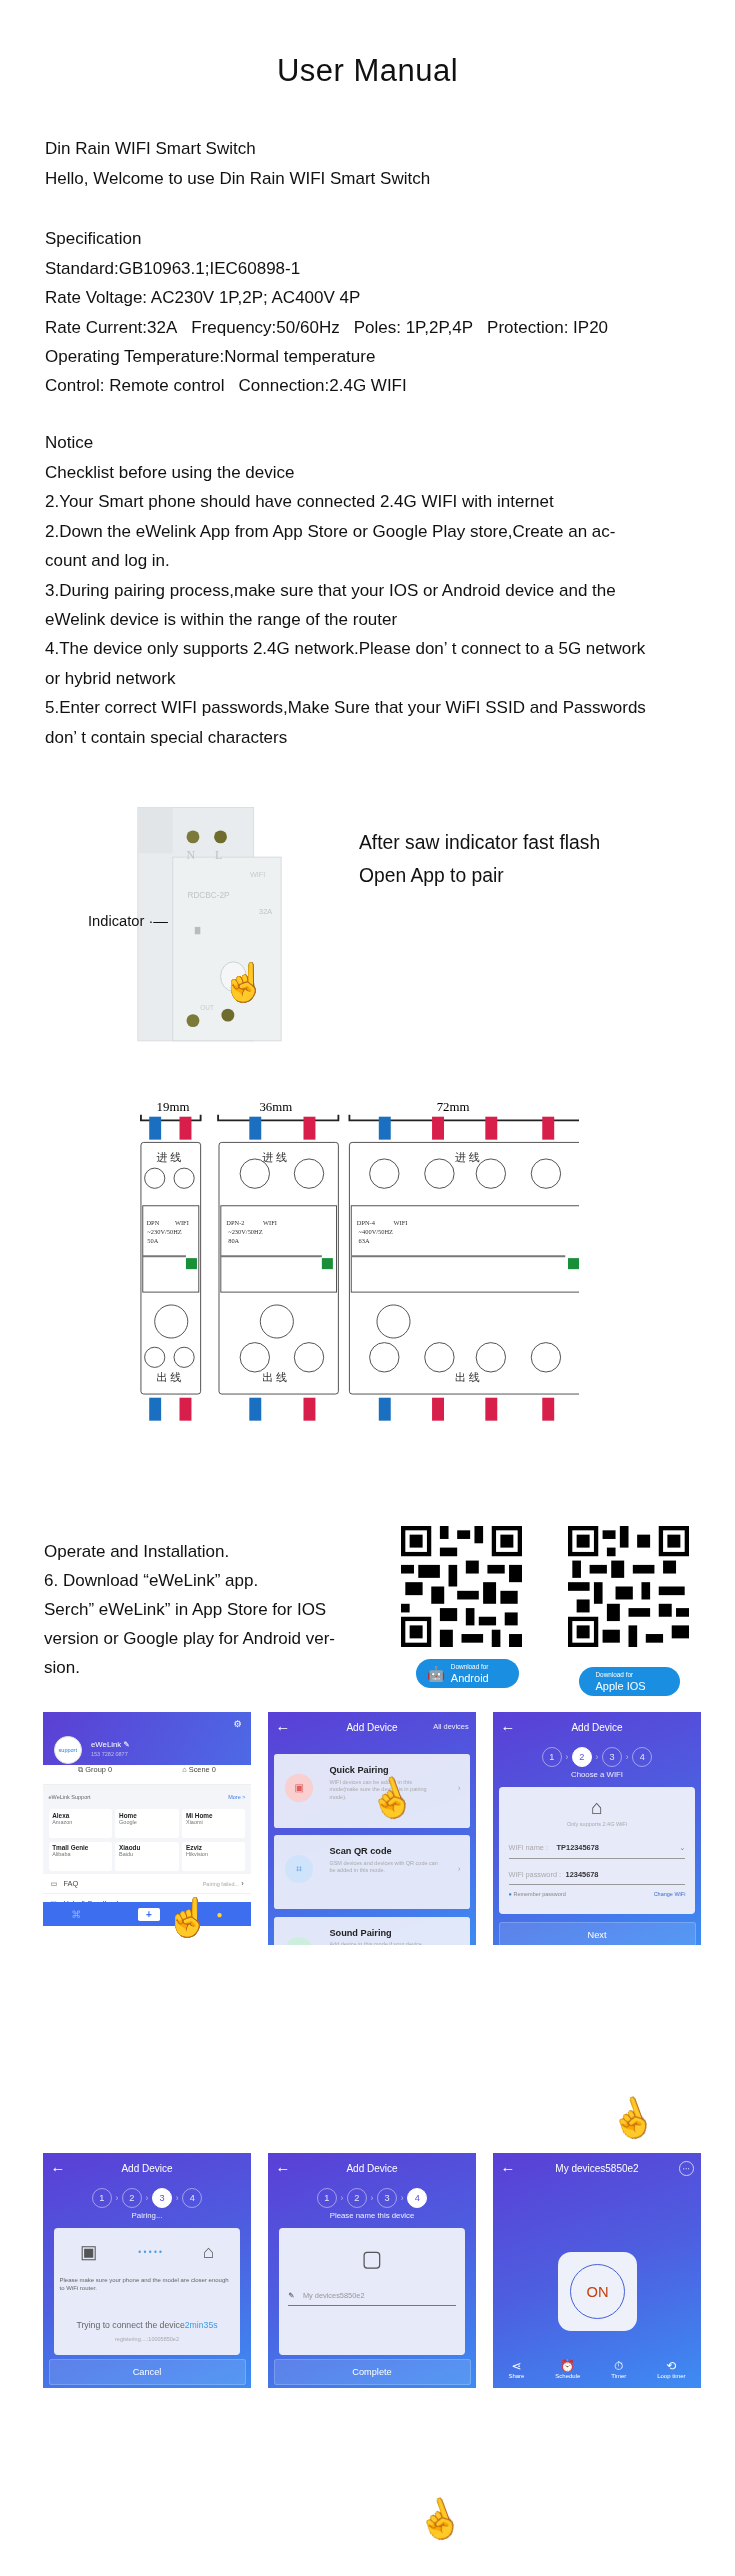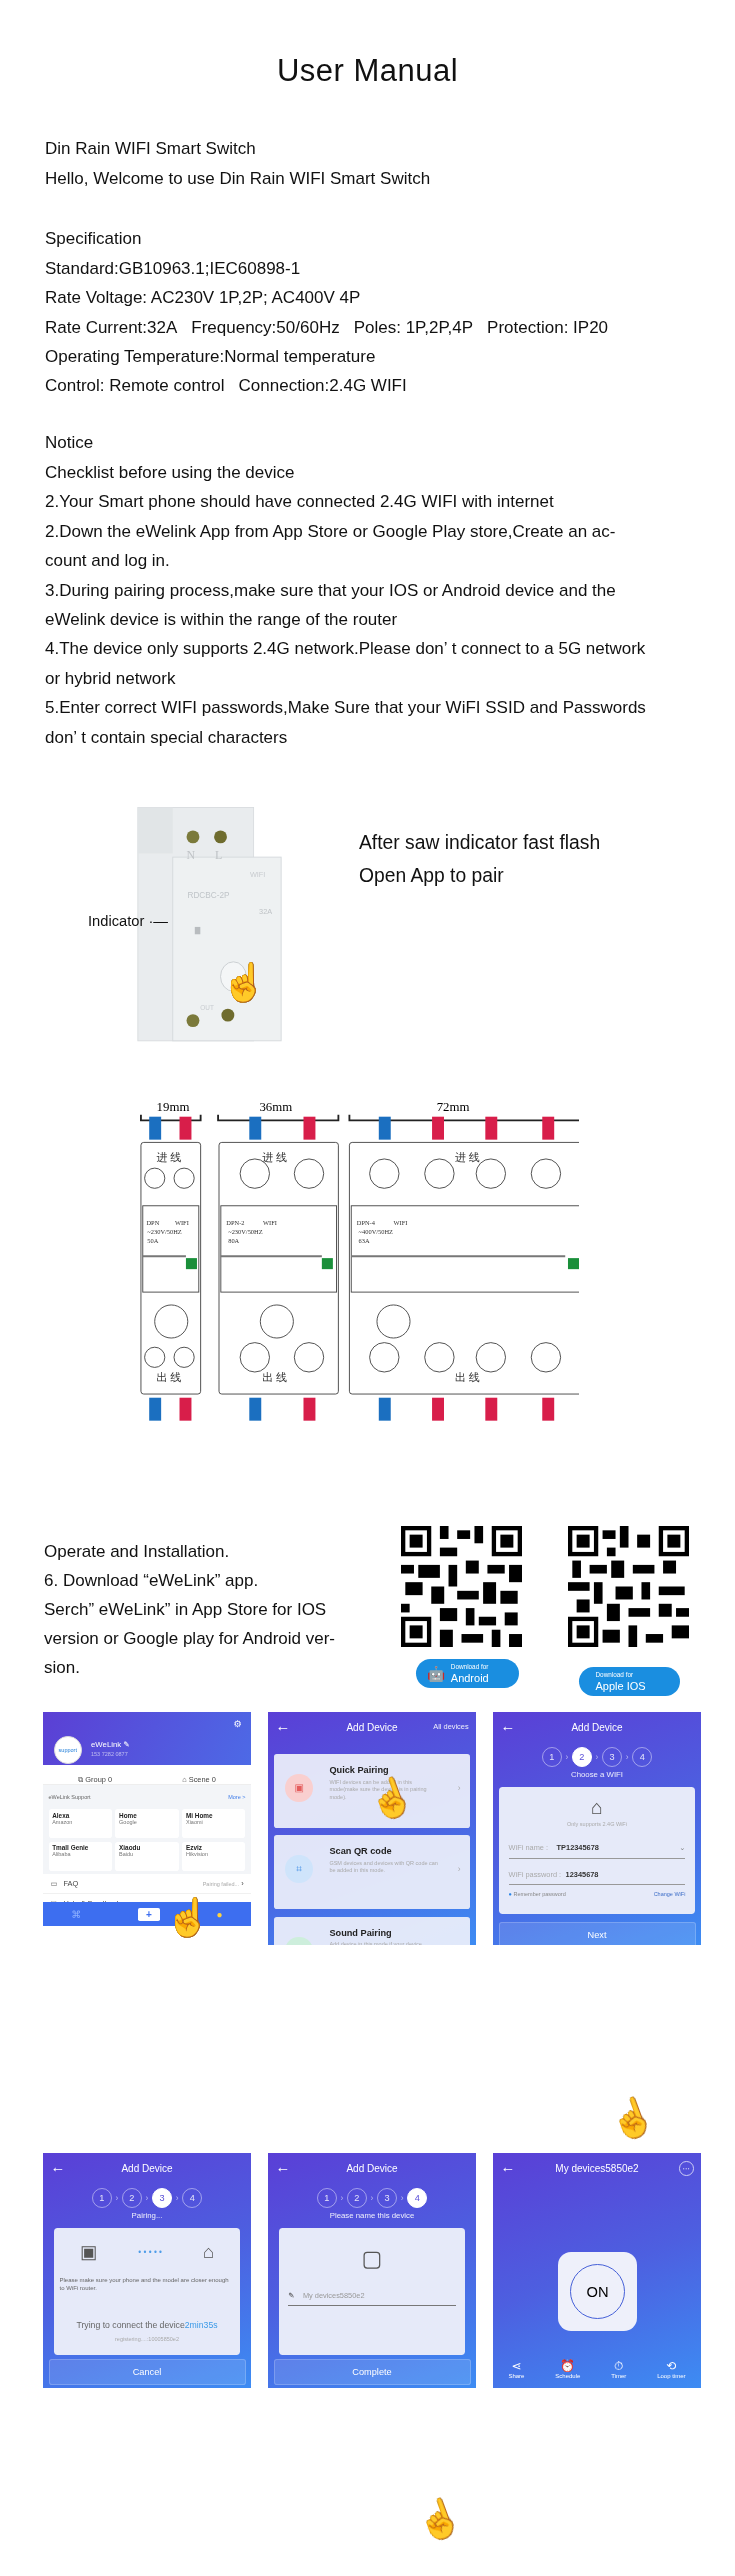--- a/index.html
+++ b/index.html
@@ -39,21 +39,21 @@
   .step-caption { text-align:center; font-size: 7.8px; margin-top: 3.7px; opacity: .9; }
   .btn-bar { position:absolute; left: 5.5px; right: 5.5px; height: 29px; border-radius: 2.8px; background: rgba(255,255,255,.12); border: 0.9px solid rgba(255,255,255,.2); color: #fff; font-size: 9.2px; display:flex; align-items:center; justify-content:center; }
 
   
   .s1 { left: 43px; top: 1712px; height: 214px; background: #fff; color:#333; }
   .s1-top { height: 53px; background: linear-gradient(120deg,#5b3fd4,#4d6ae6); position: relative; }
   .s1-avatar { position:absolute; left: 11px; top: 24px; width: 27.6px; height: 27.6px; border-radius: 50%; background:#fff; border: 0.9px solid #ddd; font-size: 5.5px; color:#1a7bd8; display:flex; align-items:center; justify-content:center; }
   .s1-name { position:absolute; left: 48px; top: 27.6px; font-size: 7.8px; color:#fff; }
   .s1-phone { position:absolute; left: 48px; top: 39px; font-size: 5.5px; color: rgba(255,255,255,.6); }
   .s1-gear { position:absolute; right: 9.2px; top: 5.5px; font-size: 9.2px; color:#fff; }
-  .s1-groups { display:flex; height: 20px; align-items:flex-end; font-size: 7.4px; color:#444; border-bottom: 0.9px solid #eee; }
+  .s1-groups { display:flex; height: 20px; align-items:flex-start; font-size: 7.4px; color:#444; border-bottom: 0.9px solid #eee; }
   .s1-groups div { flex:1; text-align:center; }
   .s1-support { background:#f3f5f8; padding: 3.7px 5.5px; }
   .s1-sup-head { display:flex; justify-content:space-between; align-items:center; font-size: 5.5px; color:#666; height: 16.5px; }
   .s1-grid { display:grid; grid-template-columns: repeat(3,1fr); gap: 3.7px; margin-top: 3.7px; }
   .s1-tile { background:#fff; border-radius: 2.8px; height: 29px; padding: 2.8px 3.7px; }
   .s1-tile b { display:block; font-size: 6.4px; color:#222; }
   .s1-tile span { display:block; font-size: 5.5px; color:#777; }
   .s1-row { display:flex; align-items:center; height: 20px; padding: 0 7.4px; font-size: 7.4px; color: #444; border-bottom: 0.9px solid #f0f0f0; }
   .s1-row .ic { width: 13px; font-size: 7.4px; color:#666; }
   .s1-row .lbl { flex:1; }
@@ -501,21 +501,21 @@
 </div>
 <div class="hand" style="left:416px;top:2501px;transform:rotate(-20deg)">☝</div>
 
 <div class="phone s6">
   <div class="ph-head">
     <span class="ph-back">←</span>
     <span>My devices5850e2</span>
     <span style="position:absolute;right:7.4px;top:8.3px;width:14.7px;height:14.7px;border:0.9px solid rgba(255,255,255,.7);border-radius:50%;font-size:7.4px;text-align:center;line-height:13px">⋯</span>
   </div>
   <div style="position:absolute;left:65px;top:99px;width:79px;height:79px;background:#eef0fa;border-radius:13px;display:flex;align-items:center;justify-content:center">
-    <div style="width:55px;height:55px;border:1.8px solid #4560d8;border-radius:50%;display:flex;align-items:center;justify-content:center;color:#000000;font-size:14.7px">ON</div>
+    <div style="width:55px;height:55px;border:1.8px solid #4560d8;border-radius:50%;display:flex;align-items:center;justify-content:center;color:#c2410c;font-size:14.7px">ON</div>
   </div>
   <div style="position:absolute;left:0;right:0;bottom:9.2px;display:flex;justify-content:space-around;font-size:6px;text-align:center">
     <div><div style="font-size:12px">⋖</div><span>Share</span></div>
     <div><div style="font-size:12px">⏰</div><span>Schedule</span></div>
     <div><div style="font-size:12px">⏱</div><span>Timer</span></div>
     <div><div style="font-size:12px">⟲</div><span>Loop timer</span></div>
   </div>
 </div>
 
 

